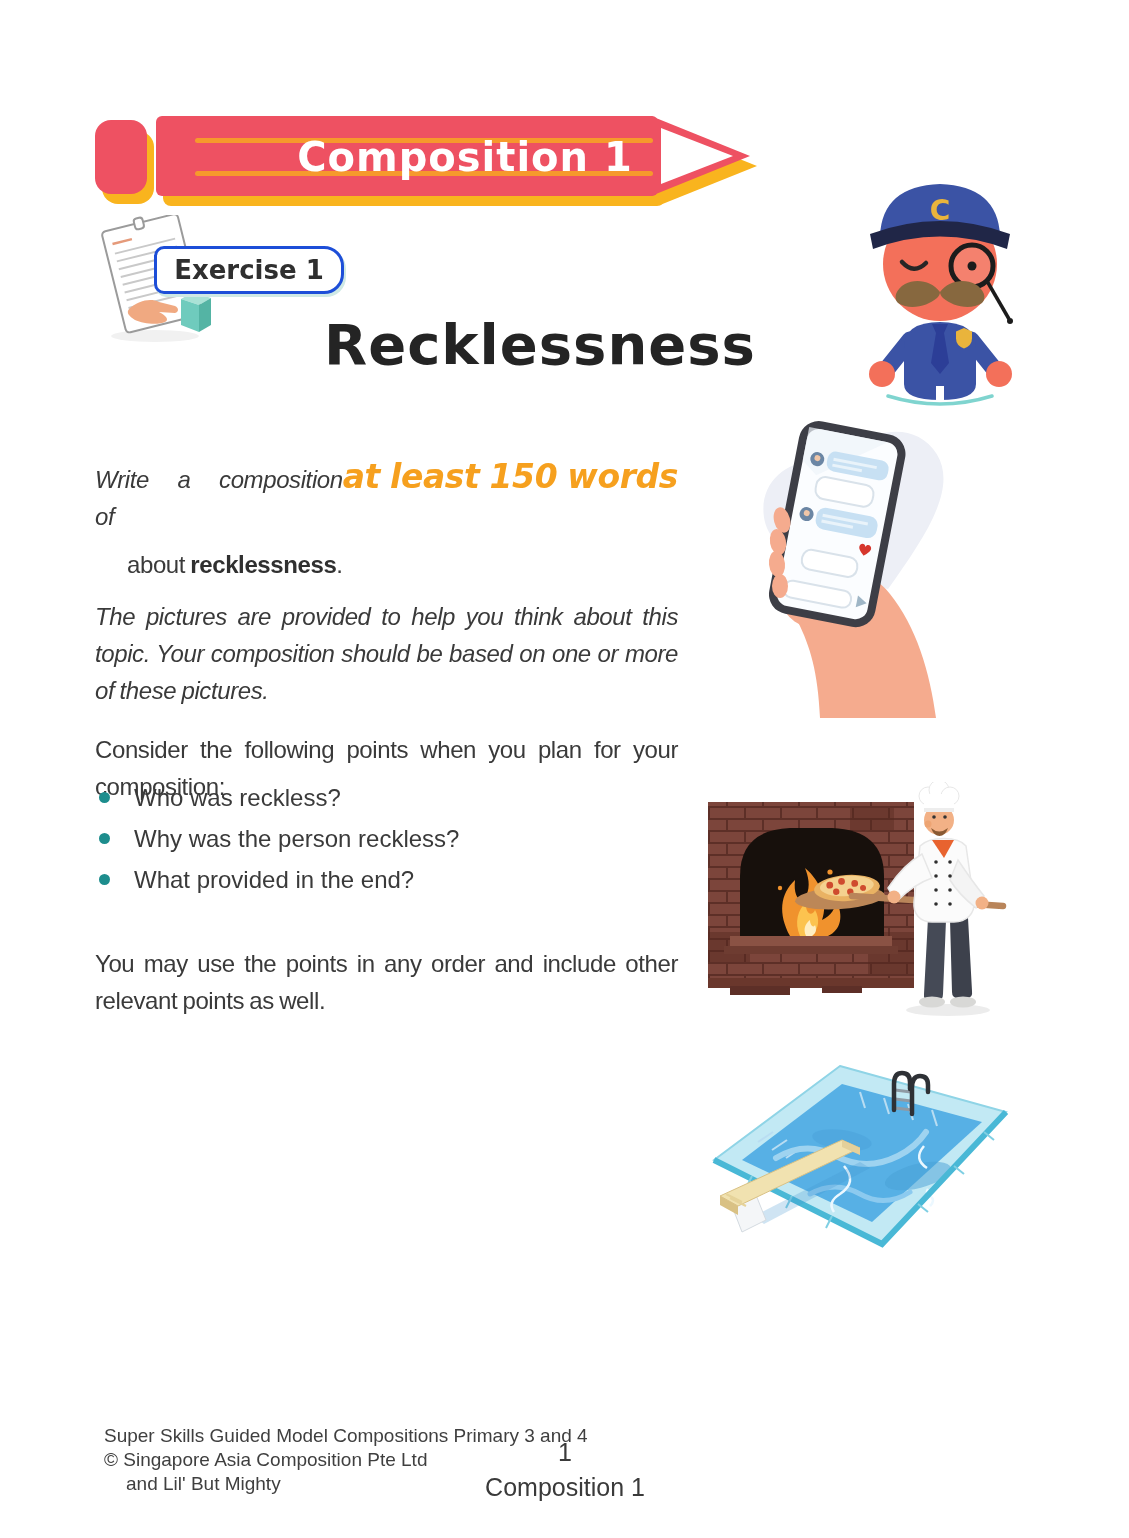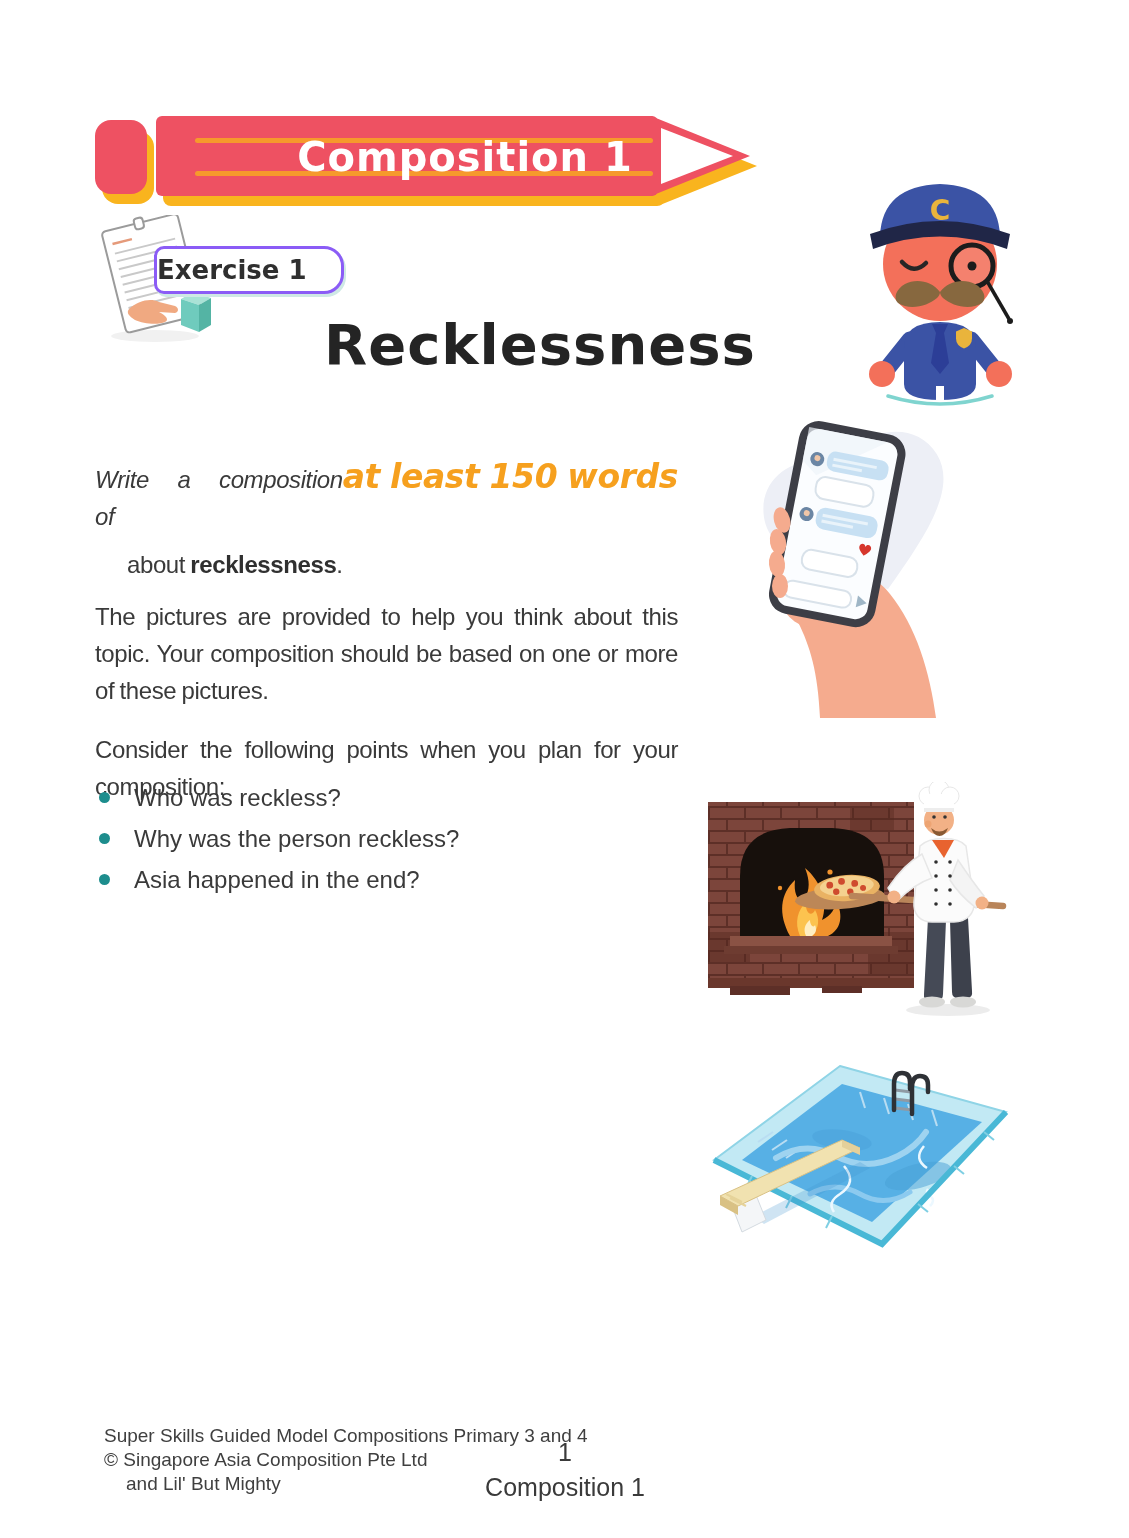--- a/index.html
+++ b/index.html
@@ -8,36 +8,36 @@
   .abs{position:absolute;}
 
   
   .banner{position:absolute;left:95px;top:116px;width:665px;height:100px;}
   .banner-title{position:absolute;left:185px;top:18px;width:370px;text-align:center;
     font-family:"DejaVu Sans",sans-serif;font-weight:bold;font-size:40px;color:#ffffff;
     letter-spacing:1px;white-space:nowrap;}
 
   
   .exercise-badge{position:absolute;left:154px;top:246px;width:184px;height:42px;background:#fff;
-    border:3px solid #8b5cf6;border-radius:10px 20px 20px 10px;display:flex;align-items:center;justify-content:flex-start;
+    border:3px solid #1d4ed8;border-radius:10px 20px 20px 10px;display:flex;align-items:center;justify-content:center;
     box-shadow:2px 3px 0 #cfe9e5;}
   .exercise-badge span{font-family:"DejaVu Sans",sans-serif;font-weight:bold;font-size:26px;color:#2f2f2f;}
 
   .page-title{position:absolute;left:300px;top:312px;width:480px;text-align:center;
     font-family:"DejaVu Sans",sans-serif;font-weight:bold;font-size:56px;color:#242424;letter-spacing:1px;}
 
   
   .copy{position:absolute;left:95px;width:583px;font-size:24px;line-height:37px;color:#3a3a3a;
     text-align:justify;letter-spacing:-0.4px;word-spacing:-1px;}
   .p1{top:458px;}
   .p1 .line1{display:flex;justify-content:space-between;align-items:baseline;font-style:italic;}
   .p1 .line1 .prefix{word-spacing:8px;}
   .hl{font-family:"DejaVu Sans",sans-serif;font-weight:bold;font-size:33px;color:#f6a01e;white-space:nowrap;}
   .p1 .line2{margin-top:11px;margin-left:32px;}
-  .p2{top:574px;}
+  .p2{top:574px;font-style:italic;}
   .p3{top:707px;}
   .points{position:absolute;left:95px;top:779px;width:583px;margin:0;padding:0;list-style:none;}
   .points li{display:flex;align-items:flex-start;font-size:24px;line-height:37px;margin-bottom:4px;}
   .points .dot{flex:0 0 auto;width:11px;height:11px;border-radius:50%;background:#1d8d8d;margin:13px 24px 0 4px;}
   .p4{top:921px;}
   b{color:#303030;}
 
   
   .footer-left{position:absolute;left:104px;top:1424px;font-size:19px;line-height:24px;color:#3f3f3f;}
   .footer-left .ind{padding-left:22px;}
@@ -154,24 +154,25 @@
     <li>
         <span class="dot"></span>
         <span>Who was reckless?</span>
       </li>
     <li>
         <span class="dot"></span>
         <span>Why was the person reckless?</span>
       </li>
     <li>
         <span class="dot"></span>
-        <span>Asia happened in the end?</span>
+        <span>What provided in the end?</span>
       </li>
   </ul>
 
+  <p class="copy p4">You may use the points in any order and include other relevant points as well.</p>
 
   <svg class="abs" style="left:722px;top:420px" width="268" height="298" viewBox="0 0 268 298">
     <path d="M135,52 C152,14 220,16 230,64 C238,104 190,138 138,174 C86,138 38,104 46,64 C56,16 118,14 135,52 z" fill="#edeff6" transform="rotate(-20 138 92)"></path>
 
     <path d="M98,298 C96,252 88,226 76,202 L92,162 C120,146 152,152 168,174 C194,206 208,252 214,298 z" fill="#f5ab8e"></path>
     <ellipse cx="84" cy="168" rx="30" ry="40" fill="#f5ab8e" transform="rotate(-18 84 168)"></ellipse>
 
     <g transform="rotate(11 115 100)">
       <rect x="62" y="6" width="108" height="196" rx="20" fill="#3d3e46"></rect>
       <rect x="70" y="14" width="92" height="180" rx="12" fill="#fbfdff"></rect>

